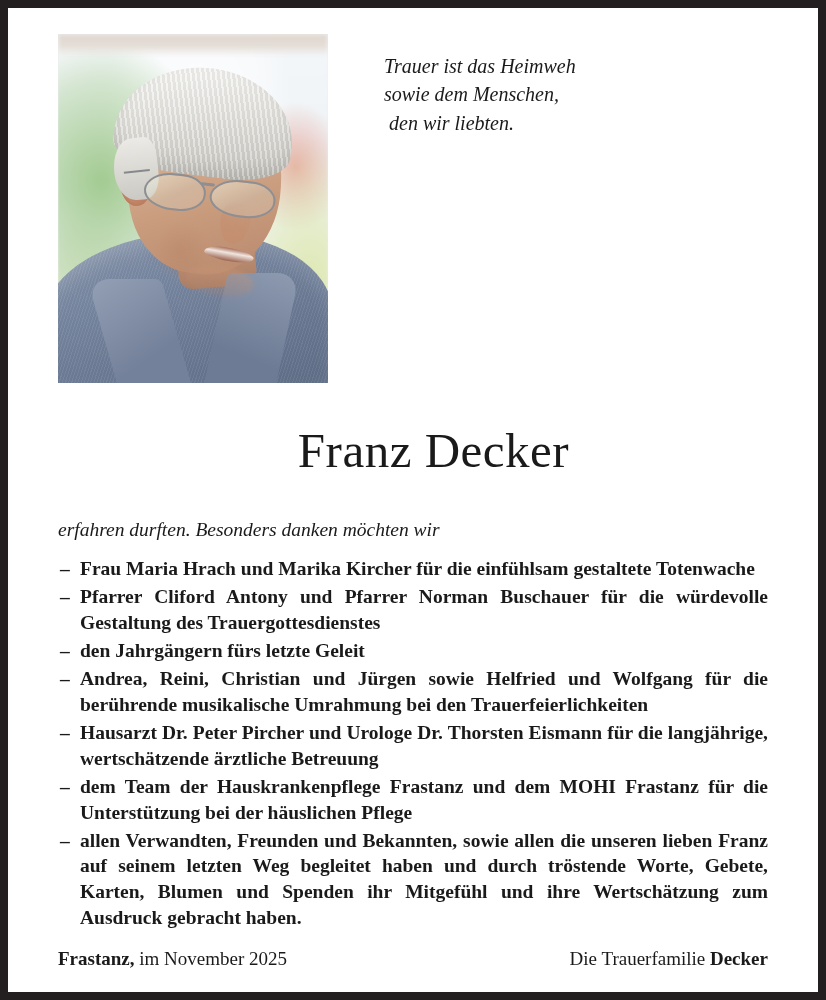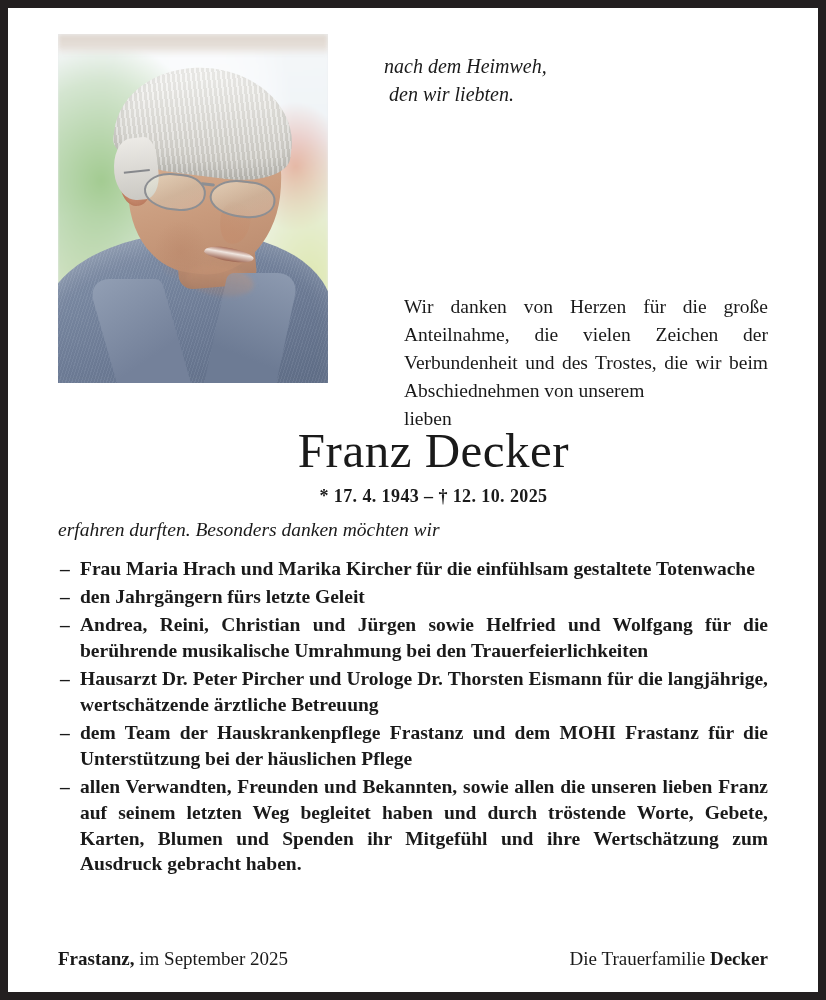--- a/index.html
+++ b/index.html
@@ -327,51 +327,48 @@
           <div class="glasses">
             <div class="temple"></div>
             <div class="lens left"></div>
             <div class="bridge"></div>
             <div class="lens right"></div>
           </div>
         </div>
       </div>
 
       <div class="verse">
-        <div class="verse-line">nach dem Heimweh,</div>
+        <div class="verse-line">Trauer ist das Heimweh</div>
+        <div class="verse-line">sowie dem Menschen,</div>
         <div class="verse-line"> den wir liebten.</div>
       </div>
 
     </div>
 
-    <div class="thanks-intro">
-      <span>Wir danken von Herzen für die große Anteilnahme, die vielen Zeichen der Verbundenheit und des Trostes, die wir beim Abschiednehmen von unserem</span>
-      <div class="last">lieben</div>
-    </div>
 
     <div class="name-block">
       <div class="name">Franz Decker</div>
-      <div class="dates">* 17. 4. 1943 – † 12. 10. 2025</div>
     </div>
 
     <div class="body">
       <div class="resume-line">erfahren durften. Besonders danken möchten wir</div>
       <ul class="thanks-list">
         <li>Frau Maria Hrach und Marika Kircher für die einfühlsam gestaltete Totenwache</li>
+        <li>Pfarrer Cliford Antony und Pfarrer Norman Buschauer für die würdevolle Gestaltung des Trauergottesdienstes</li>
         <li>den Jahrgängern fürs letzte Geleit</li>
         <li>Andrea, Reini, Christian und Jürgen sowie Helfried und Wolfgang für die berührende musikalische Umrahmung bei den Trauerfeierlichkeiten</li>
         <li>Hausarzt Dr. Peter Pircher und Urologe Dr. Thorsten Eismann für die langjährige, wertschätzende ärztliche Betreuung</li>
         <li>dem Team der Hauskrankenpflege Frastanz und dem MOHI Frastanz für die Unterstützung bei der häuslichen Pflege</li>
         <li>allen Verwandten, Freunden und Bekannten, sowie allen die unseren lieben Franz auf seinem letzten Weg begleitet haben und durch tröstende Worte, Gebete, Karten, Blumen und Spenden ihr Mitgefühl und ihre Wertschätzung zum Ausdruck gebracht haben.</li>
       </ul>
     </div>
 
     <div class="footer">
       <div>
-        <b>Frastanz,</b><span> im September 2025</span>
+        <b>Frastanz,</b><span> im November 2025</span>
       </div>
       <div>
         <span>Die Trauerfamilie </span><b>Decker</b>
       </div>
     </div>
 
   </div>
 </div>
 
 </body></html>

